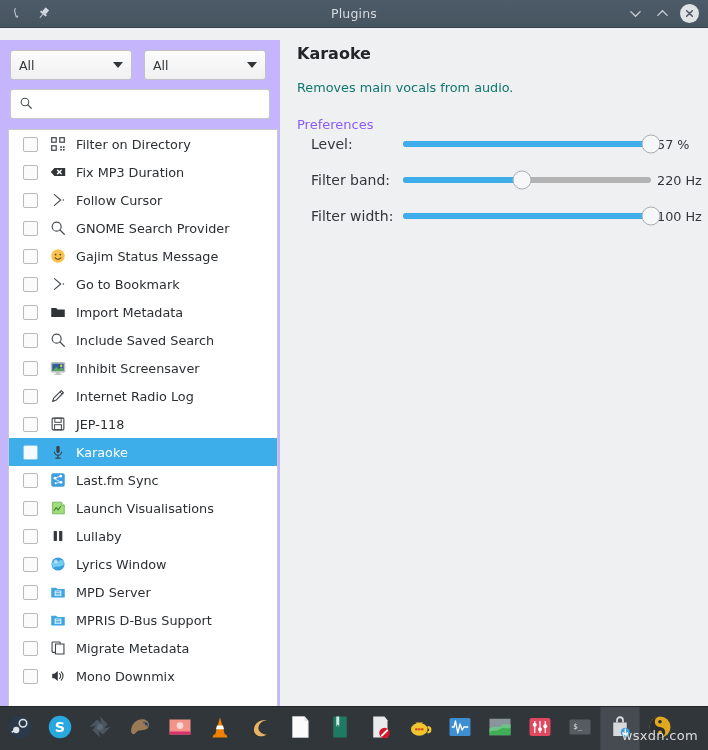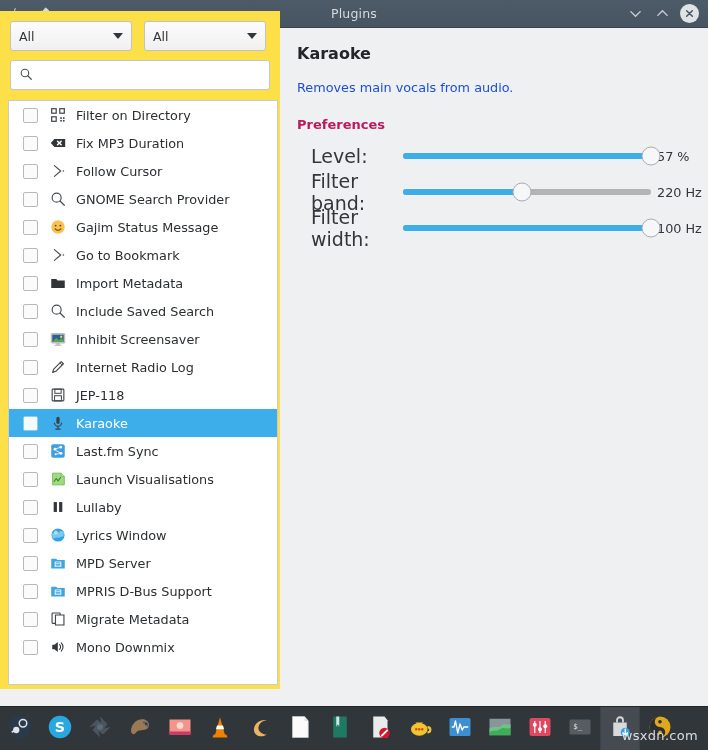--- a/index.html
+++ b/index.html
@@ -32,23 +32,23 @@
   .tb-right { display: flex; align-items: center; gap: 9px; width: 110px; justify-content: flex-end; padding-right: 9px; }
   .tb-btn { width: 18px; height: 18px; display: inline-flex; align-items: center; justify-content: center; cursor: pointer; }
   .tb-close {
     width: 19px; height: 19px; border-radius: 50%;
     background: #dfe3e6; display: inline-flex; align-items: center; justify-content: center;
     cursor: pointer;
   }
 
   
   .left-panel {
-    position: absolute; left: 0; top: 11px;
+    position: absolute; left: 0; top: 40px;
     width: 280px; height: 678px;
-    background: #fde047;
+    background: #c4b5fd;
   }
   .filters {
     display: flex; gap: 12px; padding: 10px 10px 0 10px;
   }
   .combo {
     position: relative;
     height: 30px; width: 122px;
     background: linear-gradient(to bottom, #fcfcfc, #f0f0f0);
     border: 1px solid #bfc3c7; border-radius: 3px;
     display: flex; align-items: center;
@@ -115,34 +115,34 @@
     position: absolute; left: 280px; top: 28px;
     width: 428px; height: 678px;
     background: #eff0f1;
     padding: 16px 14px 0 17px;
   }
   .detail-title {
     font-size: 16px; font-weight: bold; color: #232629;
     margin-bottom: 17px;
   }
   .detail-desc {
-    font-size: 12.8px; color: #1d4ed8;
+    font-size: 12.8px; color: #0f766e;
     margin-bottom: 22px;
   }
   .prefs-heading {
-    font-size: 13px; font-weight: bold; color: #be185d;
-    margin-bottom: 12px;
+    font-size: 13px; font-weight: normal; color: #8b5cf6;
+    margin-bottom: 0;
   }
   .pref-row {
     display: flex; align-items: center;
     height: 24px; margin-bottom: 12px;
     padding-left: 14px;
   }
   .pref-label {
-    width: 92px; font-size: 19px; color: #31363b; flex: 0 0 auto;
+    width: 92px; font-size: 14px; color: #31363b; flex: 0 0 auto;
   }
   .slider {
     position: relative;
     width: 248px; height: 22px; flex: 0 0 auto;
     display: flex; align-items: center;
     cursor: pointer;
   }
   .slider .track {
     position: absolute; left: 0; right: 0; top: 50%; transform: translateY(-50%);
     height: 6px; border-radius: 3px; background: #b4b4b4;

